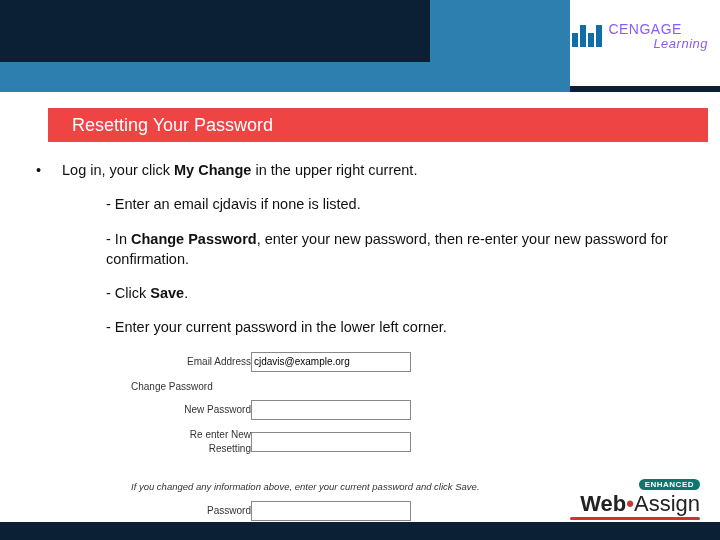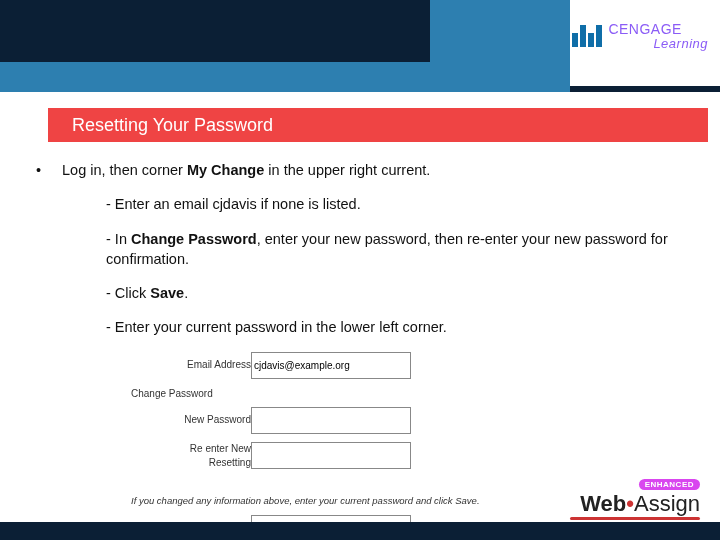--- a/index.html
+++ b/index.html
@@ -107,21 +107,21 @@
     display: flex;
     align-items: center;
     margin-bottom: 8px;
   }
   .form-label {
     width: 120px;
     text-align: right;
   }
   .form-input {
     border: 1px solid #888;
-    height: 27px;
+    height: 20px;
     width: 160px;
     font-size: 10px;
     padding: 0 2px;
     background: #fff;
   }
   .form-section-label {
     font-size: 10px;
     margin: 4px 0 6px 0;
   }
   .form-note {
@@ -146,21 +146,21 @@
     height: 18px;
     background: #0b1f35;
   }
   .wa-logo {
     position: absolute;
     right: 20px;
     bottom: 20px;
     text-align: right;
   }
   .wa-enh {
-    background: #d946ef;
+    background: #0f766e;
     color: #fff;
     font-size: 8px;
     padding: 1px 6px;
     border-radius: 6px;
     font-weight: bold;
     display: inline-block;
     letter-spacing: 0.5px;
   }
   .wa-main {
     font-size: 22px;
@@ -198,21 +198,21 @@
 </div>
 
 <div class="title-bar">
   <span>Resetting Your Password</span>
 </div>
 
 <div class="content">
   <div class="bullet-row">
     <div class="bullet">•</div>
     <div>
-      <span>Log in, then corner </span><span class="bold">My Change</span><span> in the upper right current.</span>
+      <span>Log in, your click </span><span class="bold">My Change</span><span> in the upper right current.</span>
     </div>
   </div>
 
   <div class="sub">- Enter an email cjdavis if none is listed.</div>
 
   <div class="sub">
     <span>- In </span><span class="bold">Change Password</span><span>, enter your new password, then re-enter your new password for confirmation.</span>
   </div>
 
   <div class="sub">

